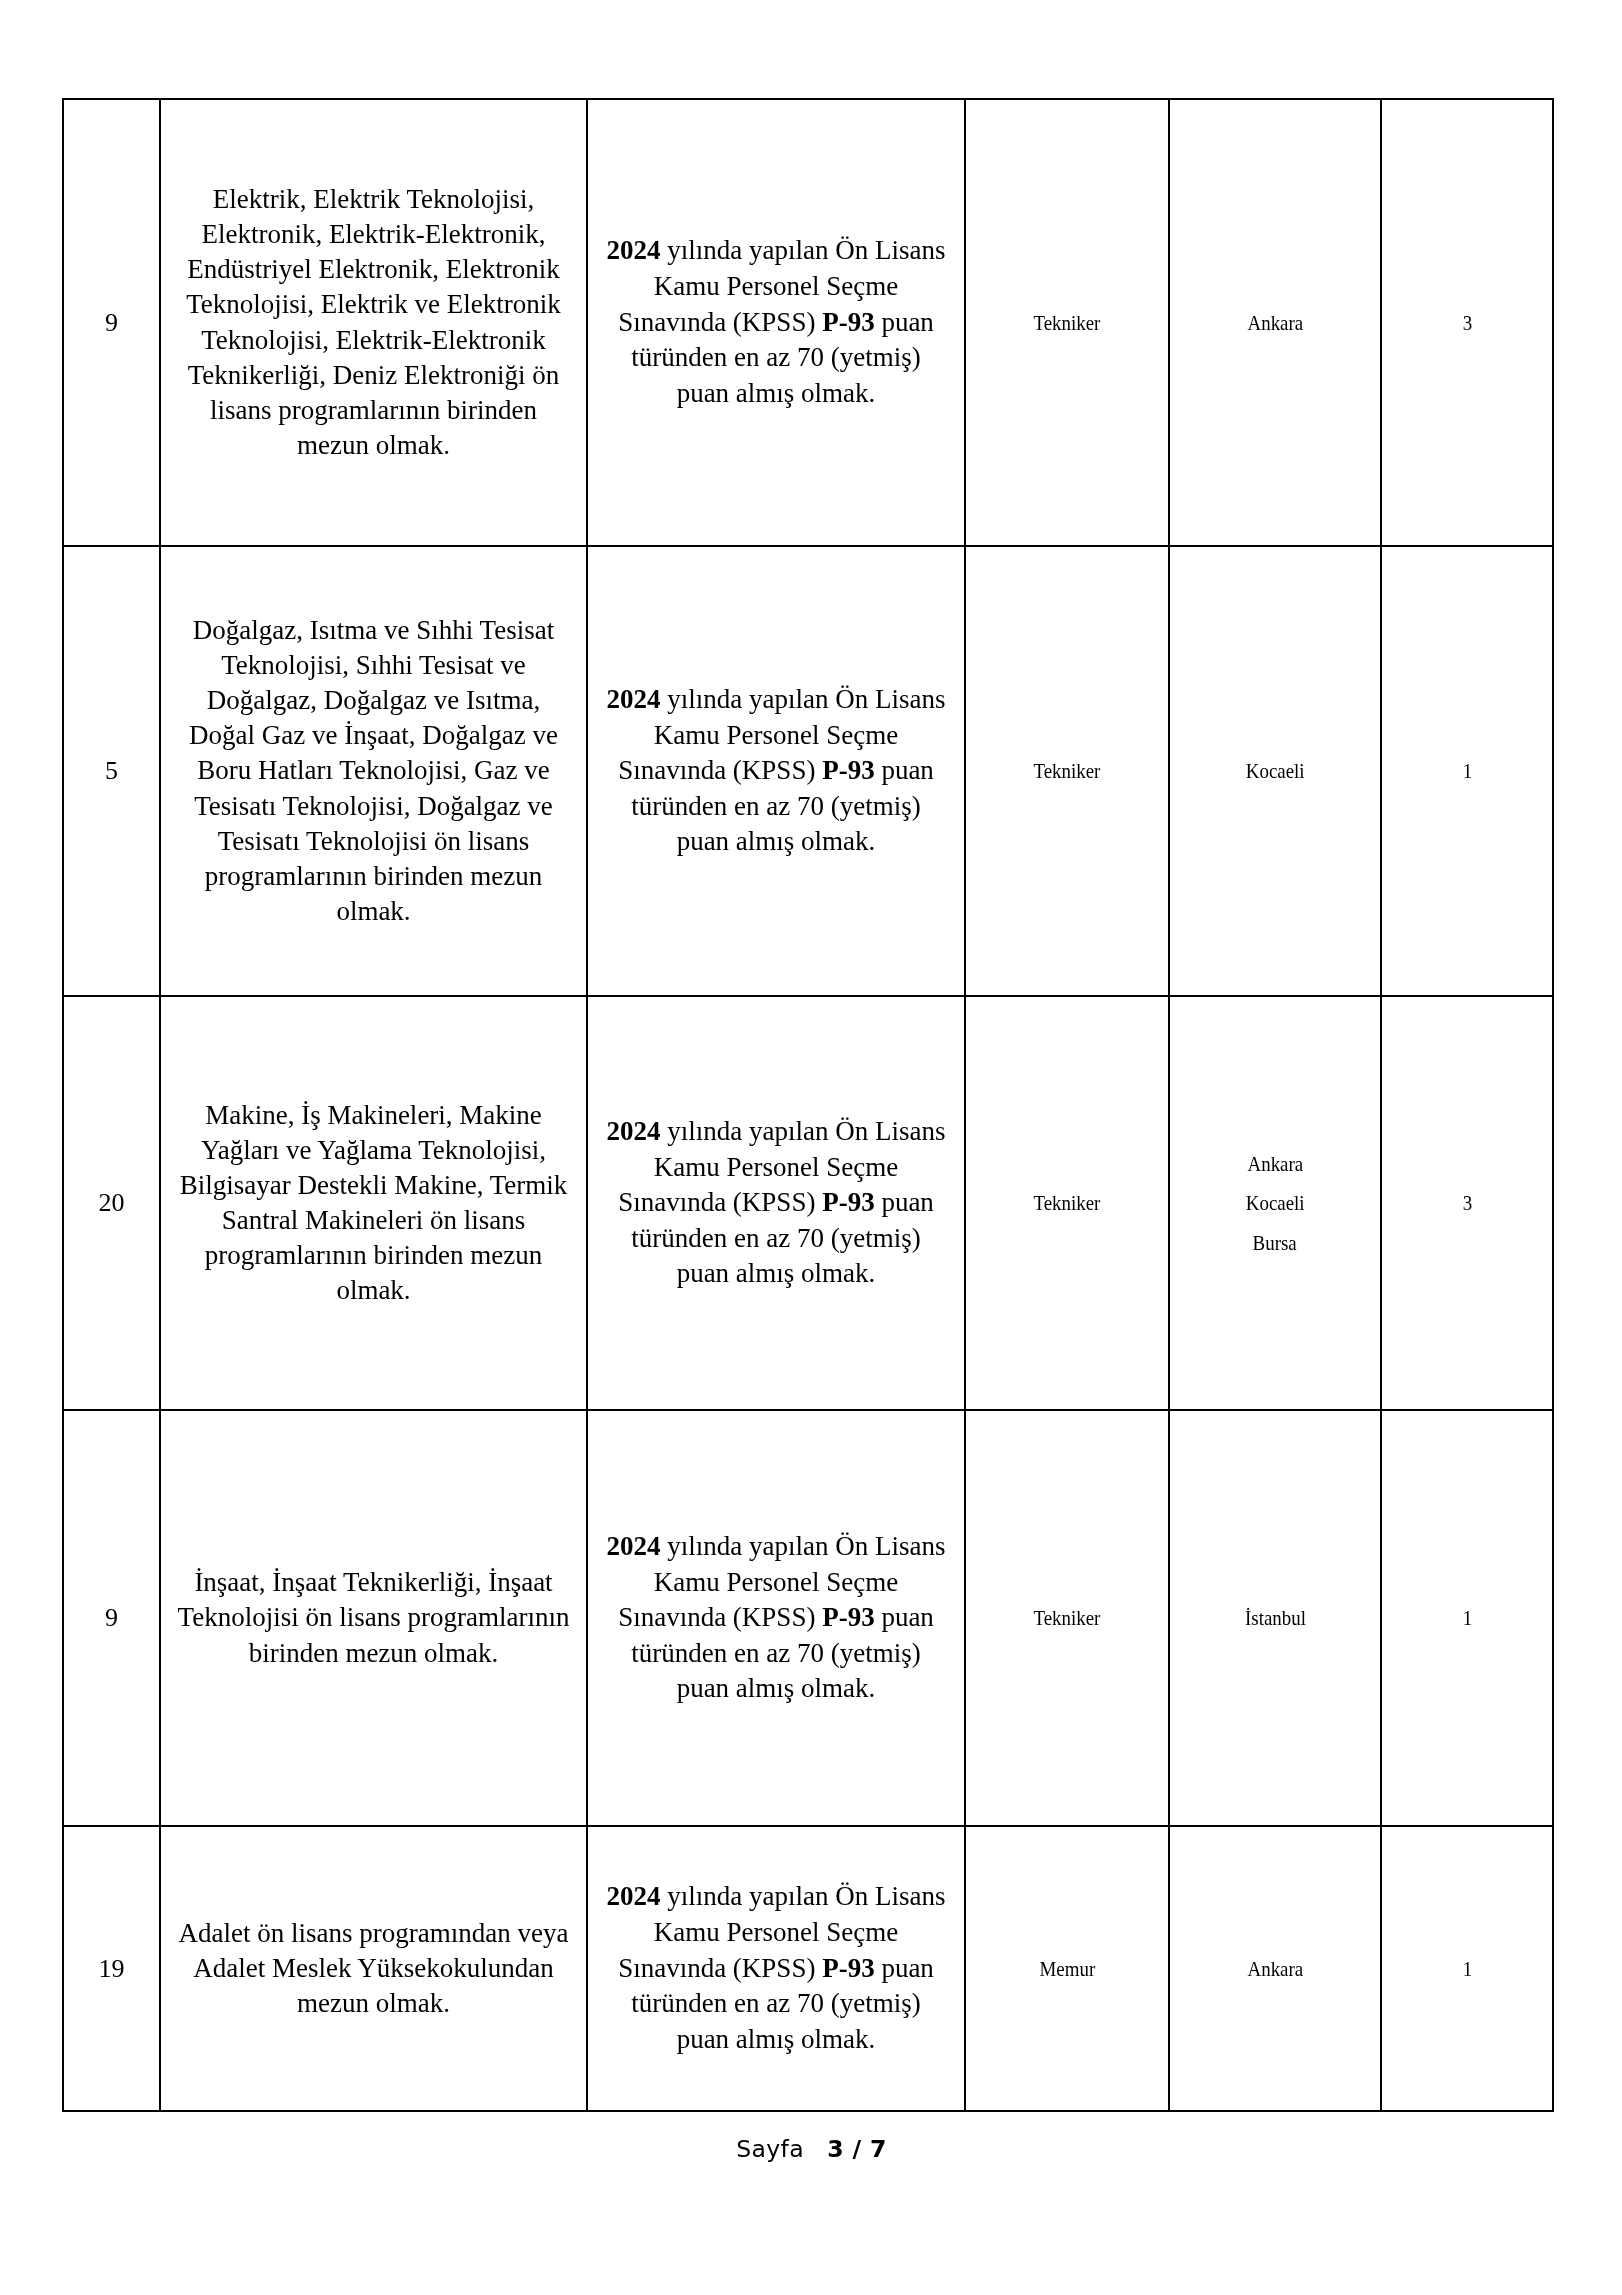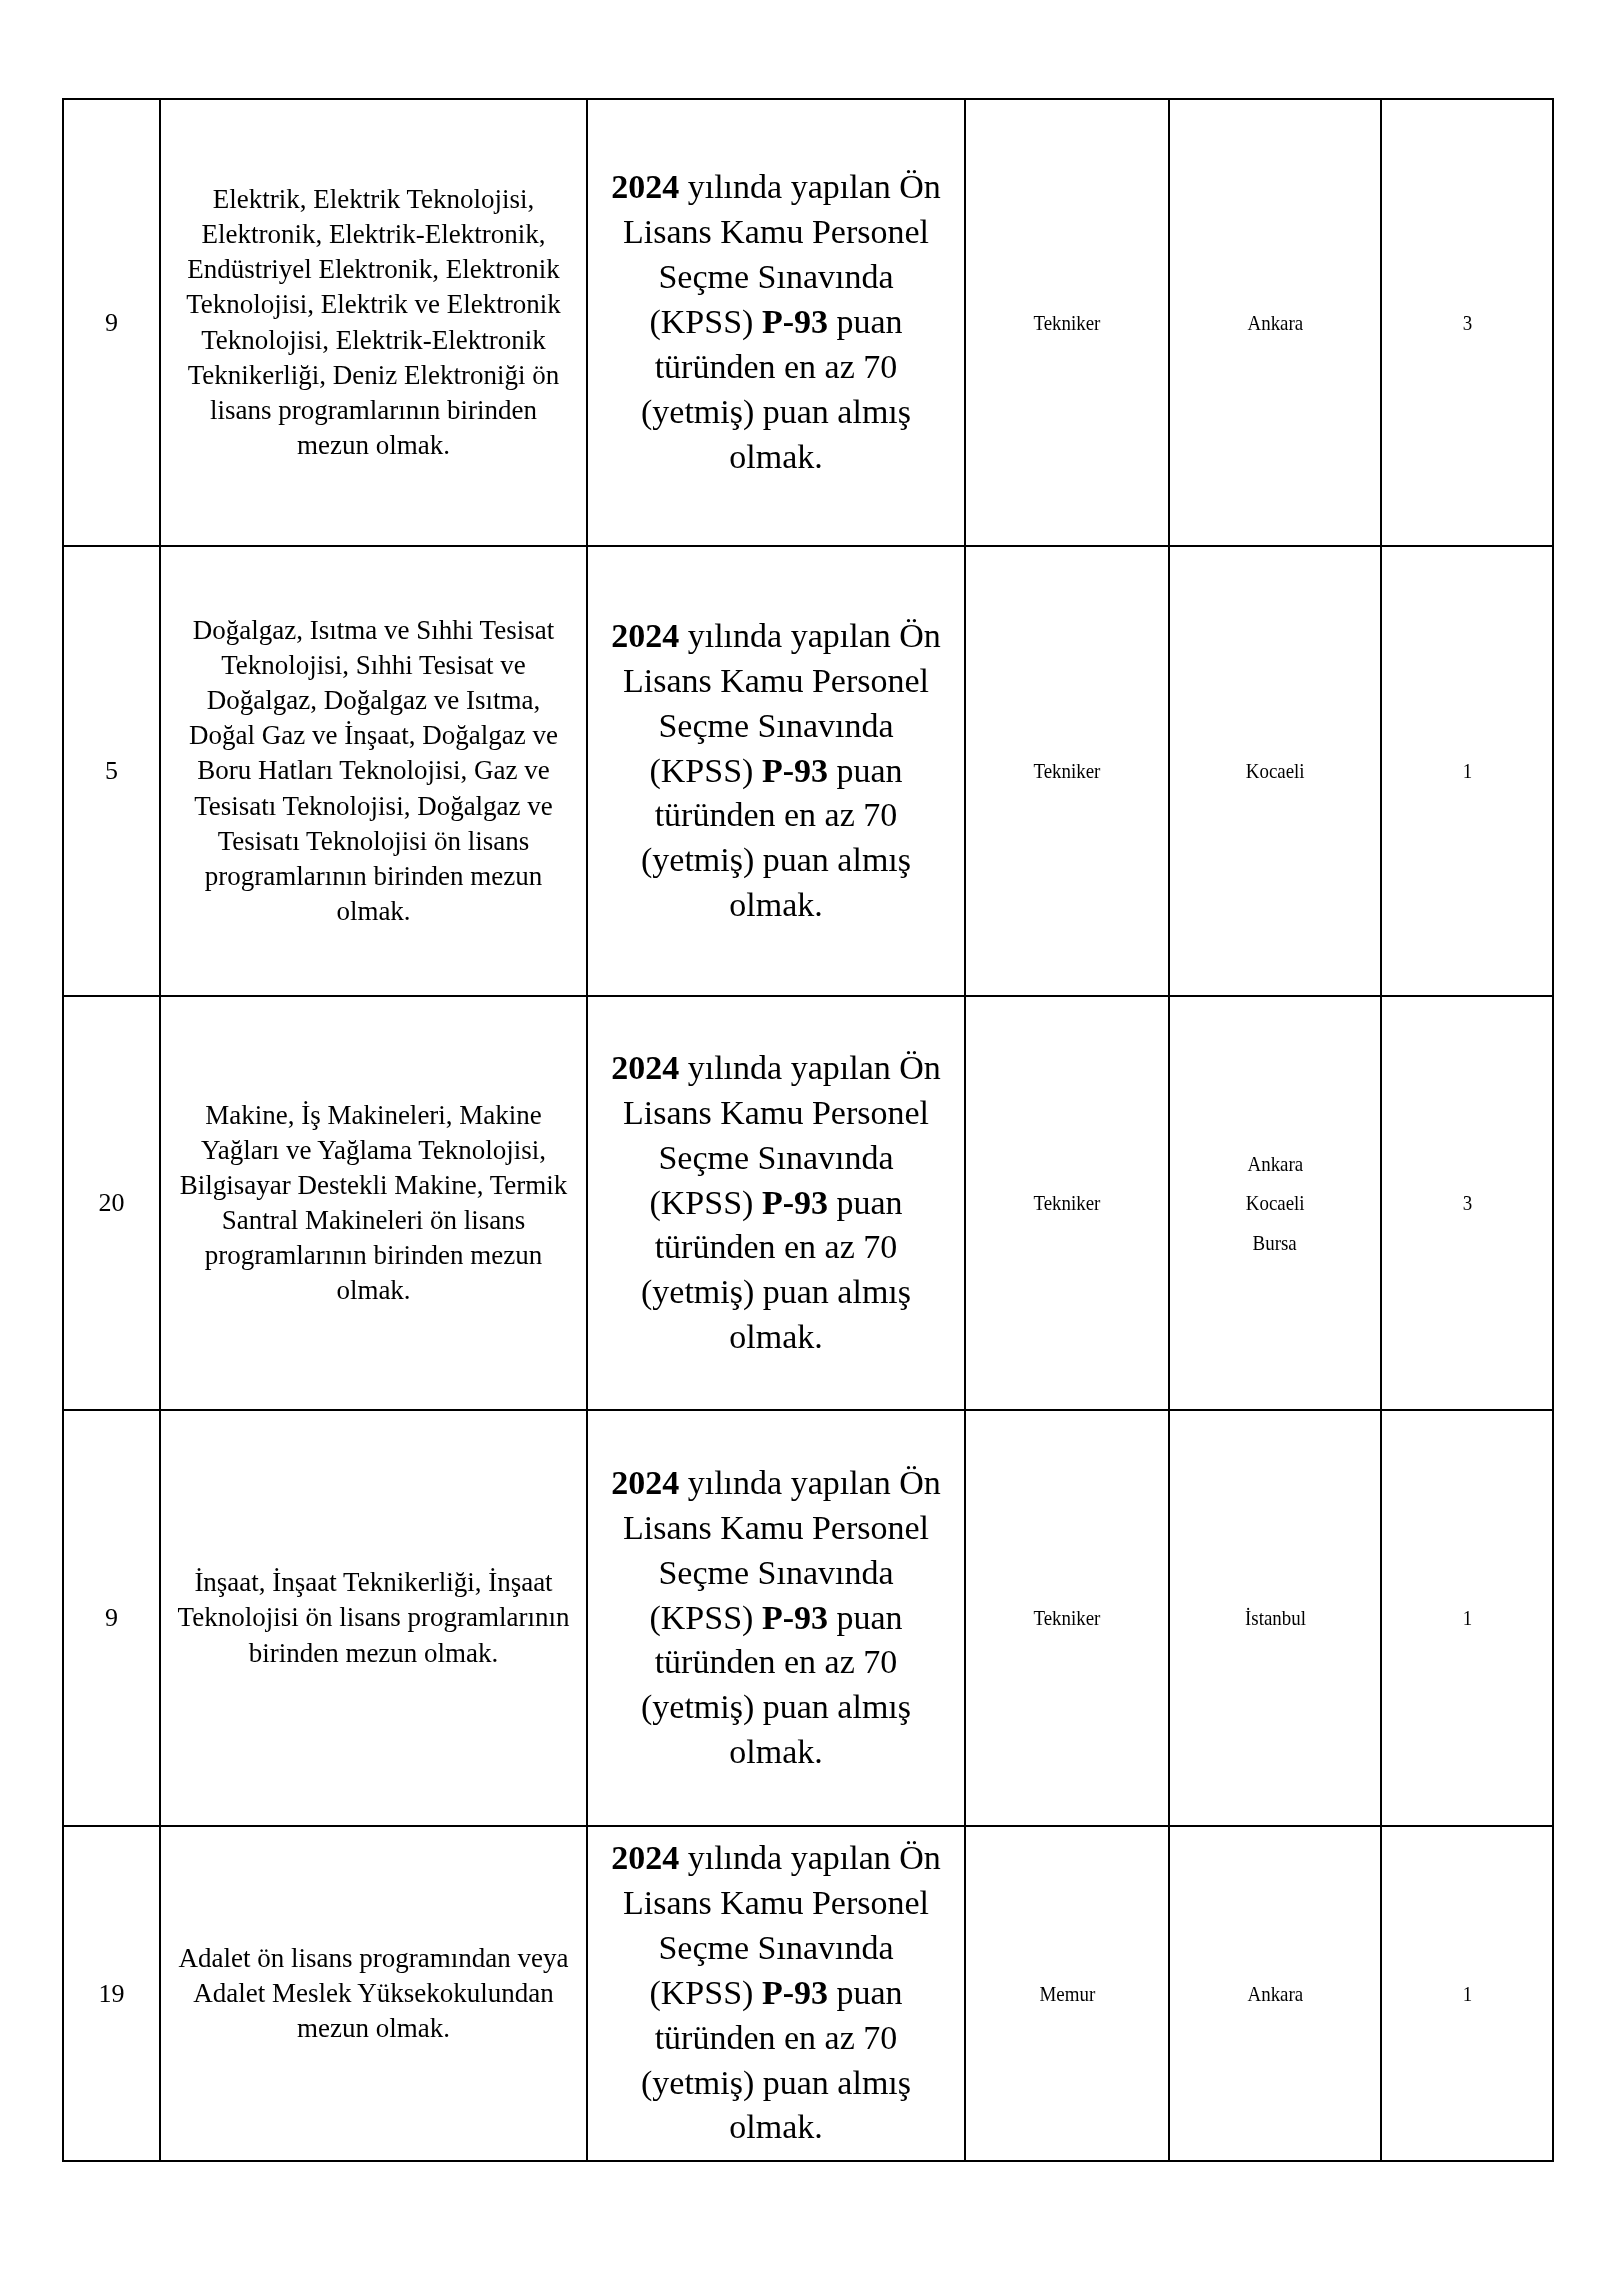--- a/index.html
+++ b/index.html
@@ -57,21 +57,21 @@
   }
 
   .cell-qual {
     font-size: 27px;
     line-height: 1.30;
     padding: 9.2px 11.8px !important;
     text-align: center;
   }
 
   .cell-kpss {
-    font-size: 34px;
+    font-size: 27px;
     line-height: 1.32;
     padding: 9.2px 14.4px !important;
     text-align: center;
   }
   .cell-kpss b {
     font-weight: bold;
   }
 
   .cell-narrow {
     font-size: 22px;
@@ -168,15 +168,20 @@
           <td class="cell-kpss"><b>2024</b><span> yılında yapılan Ön Lisans Kamu Personel Seçme Sınavında (KPSS) </span><b>P-93</b><span> puan türünden en az 70 (yetmiş) puan almış olmak.</span></td>
           <td class="cell-narrow"><span class="narrow-inner">Memur</span></td>
           <td class="cell-narrow cell-city">
             <span class="city-line"><span class="narrow-inner">Ankara</span></span>
           </td>
           <td class="cell-narrow"><span class="narrow-inner">1</span></td>
         </tr>
       </tbody>
   </table>
 
+  <div class="footer">
+    <span class="pg-label">Sayfa</span>
+    <span>&nbsp;</span>
+    <span class="pg-nums">3 / 7</span>
+  </div>
 
 </div>
 
 
 </body></html>

